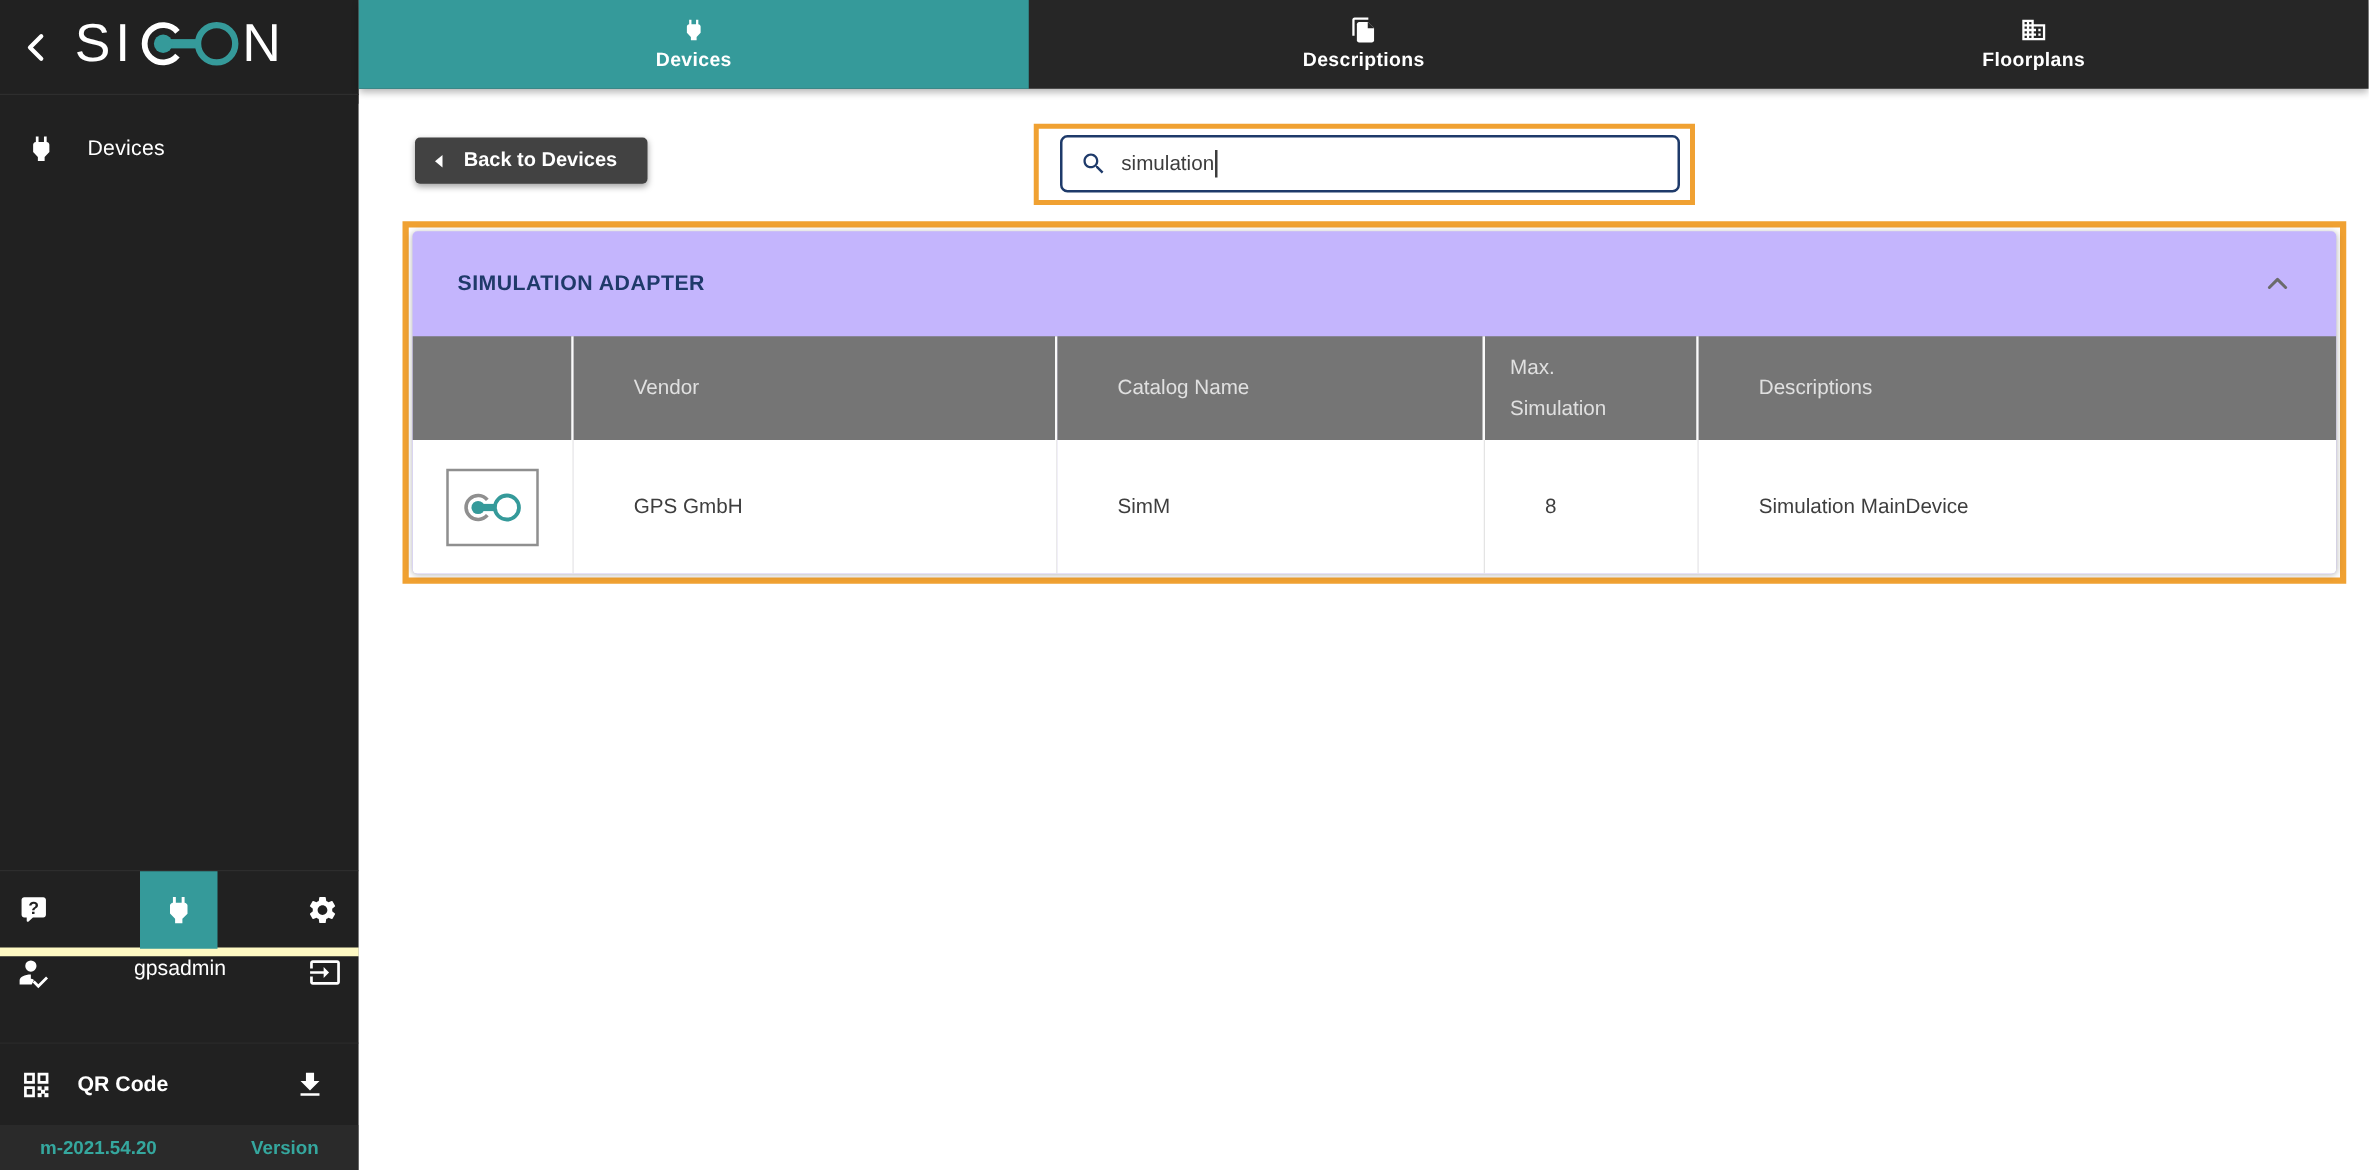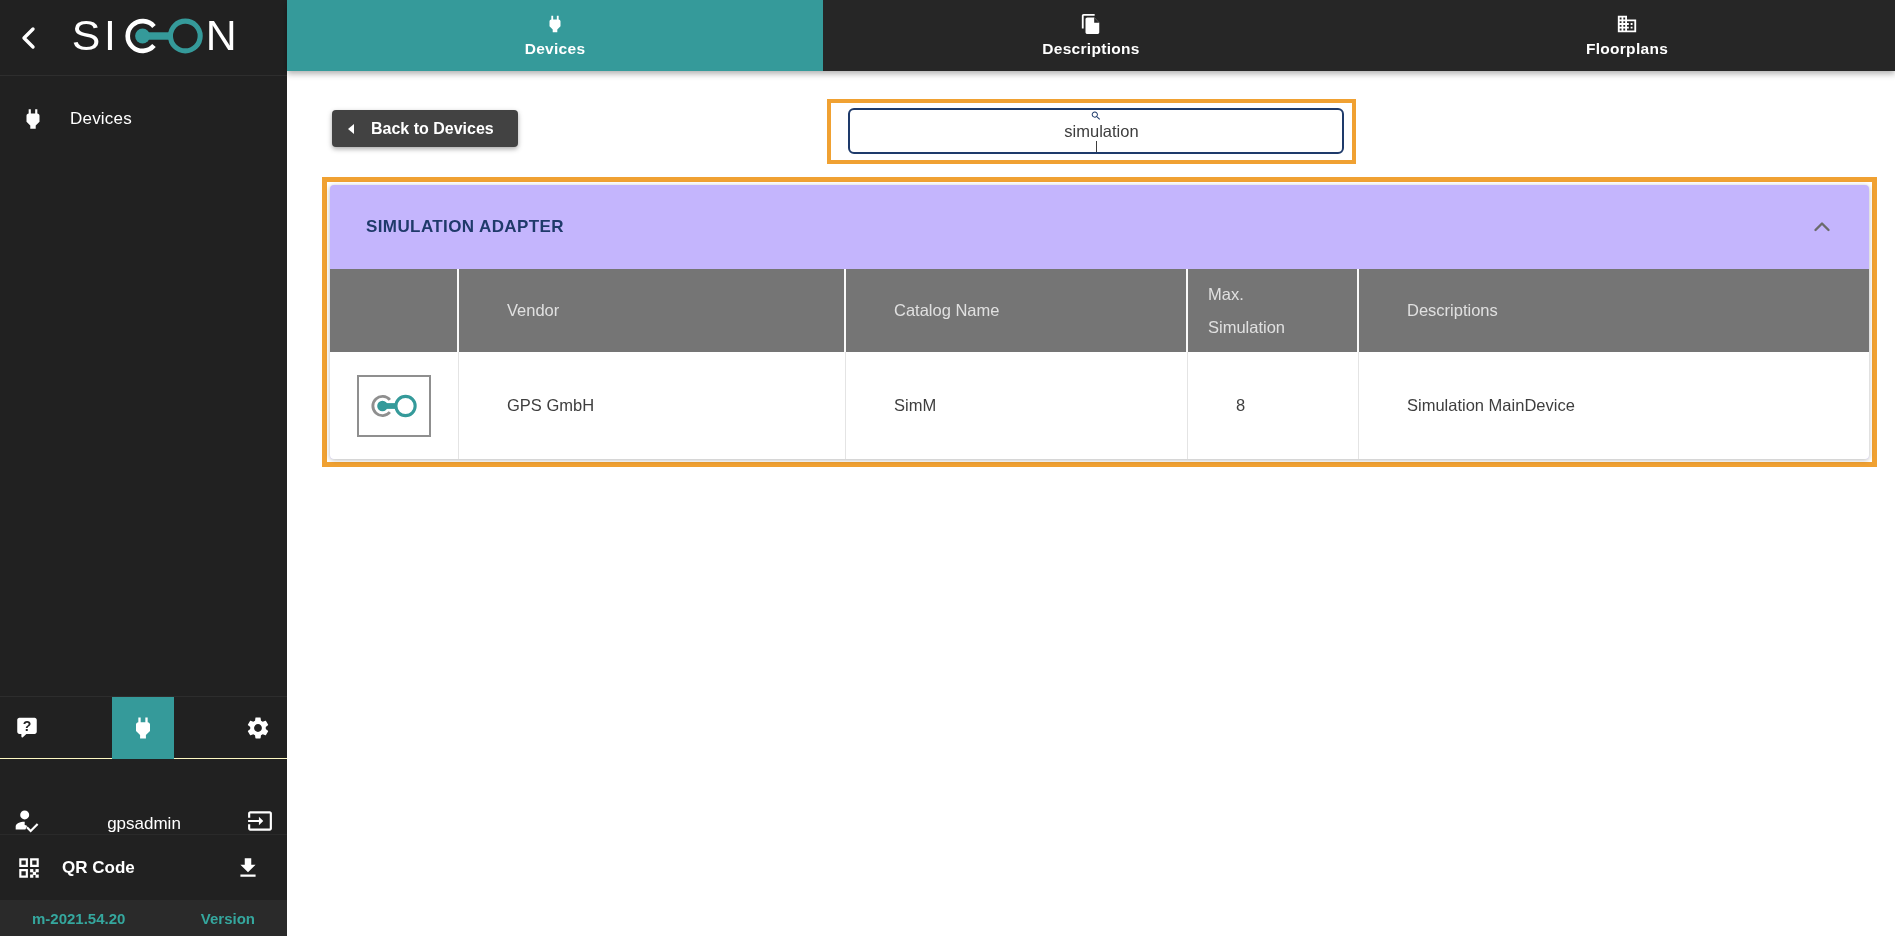--- a/index.html
+++ b/index.html
@@ -3,33 +3,33 @@
 <meta charset="utf-8">
 <style>
   * { box-sizing: border-box; margin: 0; padding: 0; }
   html,body { width:1895px; height:936px; overflow:hidden; }
   body { font-family:"Liberation Sans", sans-serif; background:#fff; display:flex; }
 
   
   .sidebar { width:287px; background:#212121; color:#fff; display:flex; flex-direction:column; flex-shrink:0; }
   .sidebar-header { height:76px; display:flex; align-items:center; padding:0 10px; border-bottom:1px solid #2e2e2e; }
   .back-chevron { width:40px; height:40px; display:flex; align-items:center; justify-content:center; cursor:pointer; }
-  .logo-wrap { margin-left:20px; }
+  .logo-wrap { margin-left:8px; }
   .nav-item { margin-top:20px; height:46px; display:flex; align-items:center; padding-left:20px; cursor:pointer; }
   .nav-item .nav-label { margin-left:24px; font-size:17px; letter-spacing:.2px; }
 
   .sidebar-footer { margin-top:auto; }
   .footer-icon-row { height:62px; display:flex; align-items:stretch; border-top:1px solid #2d2d2d; }
   .footer-icon-cell { flex:1; display:flex; align-items:center; }
   .footer-icon-cell.left { justify-content:flex-start; padding-left:14px; }
   .footer-icon-cell.mid { justify-content:center; }
   .footer-icon-cell.right { justify-content:flex-end; padding-right:16px; }
   .active-square { width:62px; height:62px; background:#359a9a; display:flex; align-items:center; justify-content:center; }
 
-  .user-row { height:76px; display:flex; align-items:flex-end; padding:0 14px; border-top:1px solid #fef9c3; }
+  .user-row { height:76px; display:flex; align-items:flex-start; padding:0 14px; border-top:7px solid #fef9c3; }
   .user-name { flex:1; text-align:center; font-size:17px; }
   .qr-row { height:66px; display:flex; align-items:center; padding:0 16px; border-top:1px solid #2a2a2a; }
   .qr-label { margin-left:20px; font-size:17px; font-weight:bold; }
   .qr-row .dl { margin-left:auto; margin-right:10px; }
   .version-row { height:36px; background:#2a2a2a; display:flex; align-items:center; justify-content:space-between; padding:0 32px; }
   .version-row span { color:#35a79e; font-size:15px; font-weight:bold; }
 
   
   .main { flex:1; display:flex; flex-direction:column; min-width:0; }
   .tabbar { height:71px; display:flex; background:#262626; box-shadow:0 3px 6px rgba(0,0,0,.30); position:relative; z-index:3; }
@@ -38,21 +38,21 @@
   .tab.active { background:#359a9a; }
 
   .content { position:relative; flex:1; background:#ffffff;margin-top:12px; }
 
   .back-btn { position:absolute; left:45px; top:27px; height:37px; background:#424242; color:#fff;
               border:none; border-radius:4px; display:flex; align-items:center; gap:16px; padding:0 24px 0 14px;
               font-family:inherit; font-size:16px; font-weight:bold; box-shadow:0 2px 5px rgba(0,0,0,.35); cursor:pointer; }
 
   .search-annotation { position:absolute; left:540px; top:16px; width:529px; height:65px; border:4px solid #f0a132; }
   .search-field { position:absolute; left:17px; top:5px; width:496px; height:46px; border:2px solid #1e3a6a; border-radius:6px;
-                  background:#fff; display:flex; align-items:center; padding:0 14px; cursor:text;flex-direction:column; }
+                  background:#fff; display:flex; align-items:center; padding:0 14px; cursor:text; }
   .search-text { margin-left:11px; font-size:16.5px; color:#3d3d3d; }
   .caret { width:1.5px; height:22px; background:#3d3d3d; margin-left:1px; }
 
   .card-annotation { position:absolute; left:35px; top:94px; width:1555px; height:290px; border:5px solid #f0a132; }
   .card { margin:3px; height:274px; background:#c4b5fd; border-radius:4px; box-shadow:0 1px 5px rgba(0,0,0,.28); overflow:hidden; }
   .card-header { height:84px; display:flex; align-items:center; padding:0 30px 0 36px; }
   .card-title { font-size:17px; font-weight:bold; color:#1f3a6a; letter-spacing:.4px; }
   .collapse-btn { margin-left:auto; width:34px; height:34px; display:flex; align-items:center; justify-content:center; cursor:pointer; }
 
   table.adapter { width:100%; border-collapse:separate; border-spacing:0; table-layout:fixed; }

